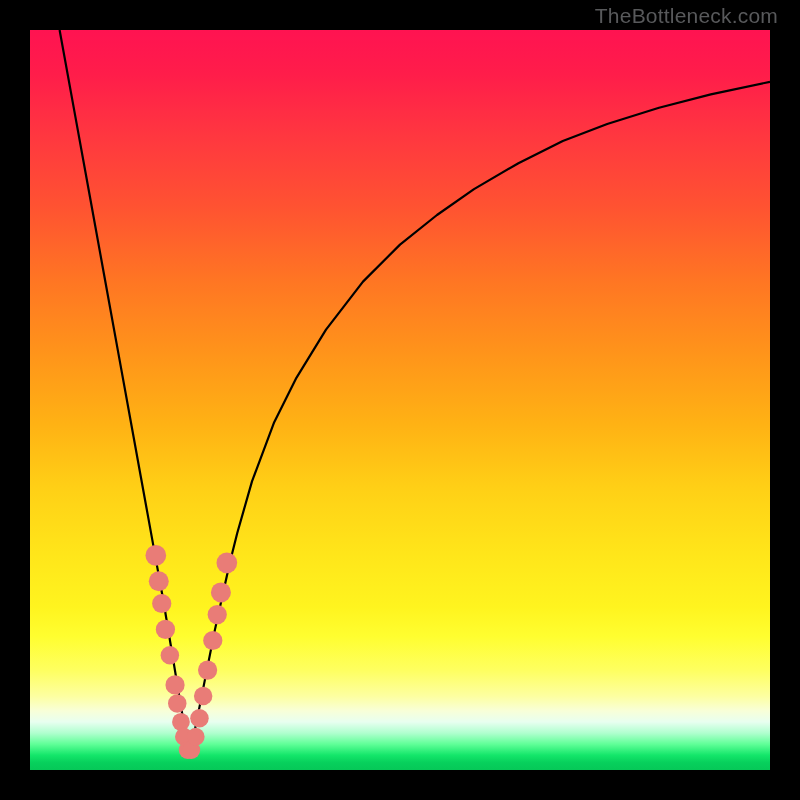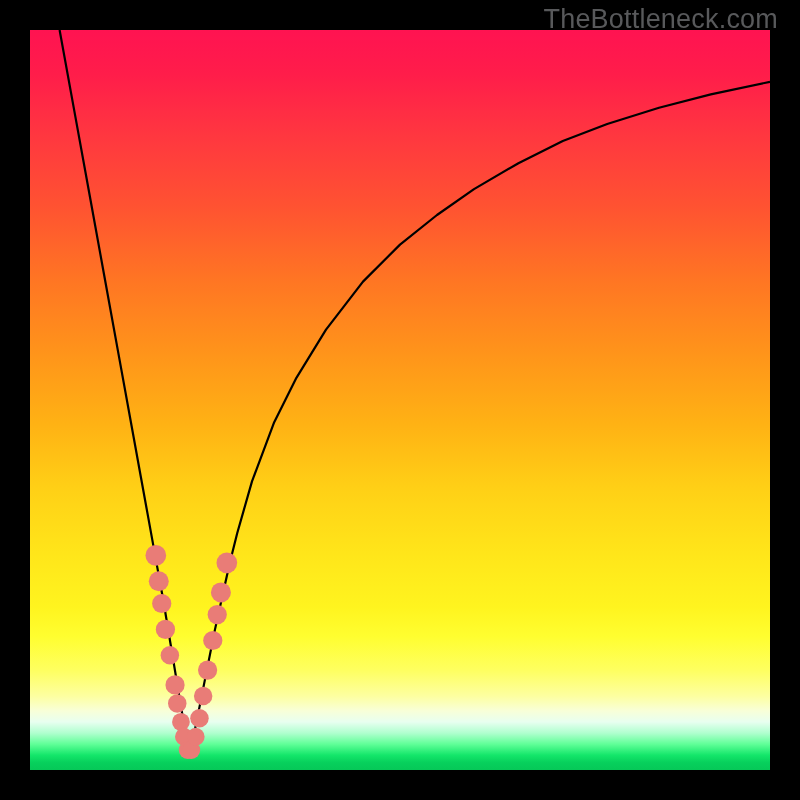--- a/index.html
+++ b/index.html
@@ -66,21 +66,21 @@
   }
   .marker {
     fill: #e97c77;
     stroke: none;
   }
   .attribution {
     position: absolute;
     top: 4px;
     right: 22px;
     font-family: Arial, Helvetica, sans-serif;
-    font-size: 27px;
+    font-size: 21px;
     color: #58595b;
     font-weight: 500;
     letter-spacing: 0.2px;
   }
 </style>
 </head>
 <body>
 
 <div class="frame">
   <div class="plot">

